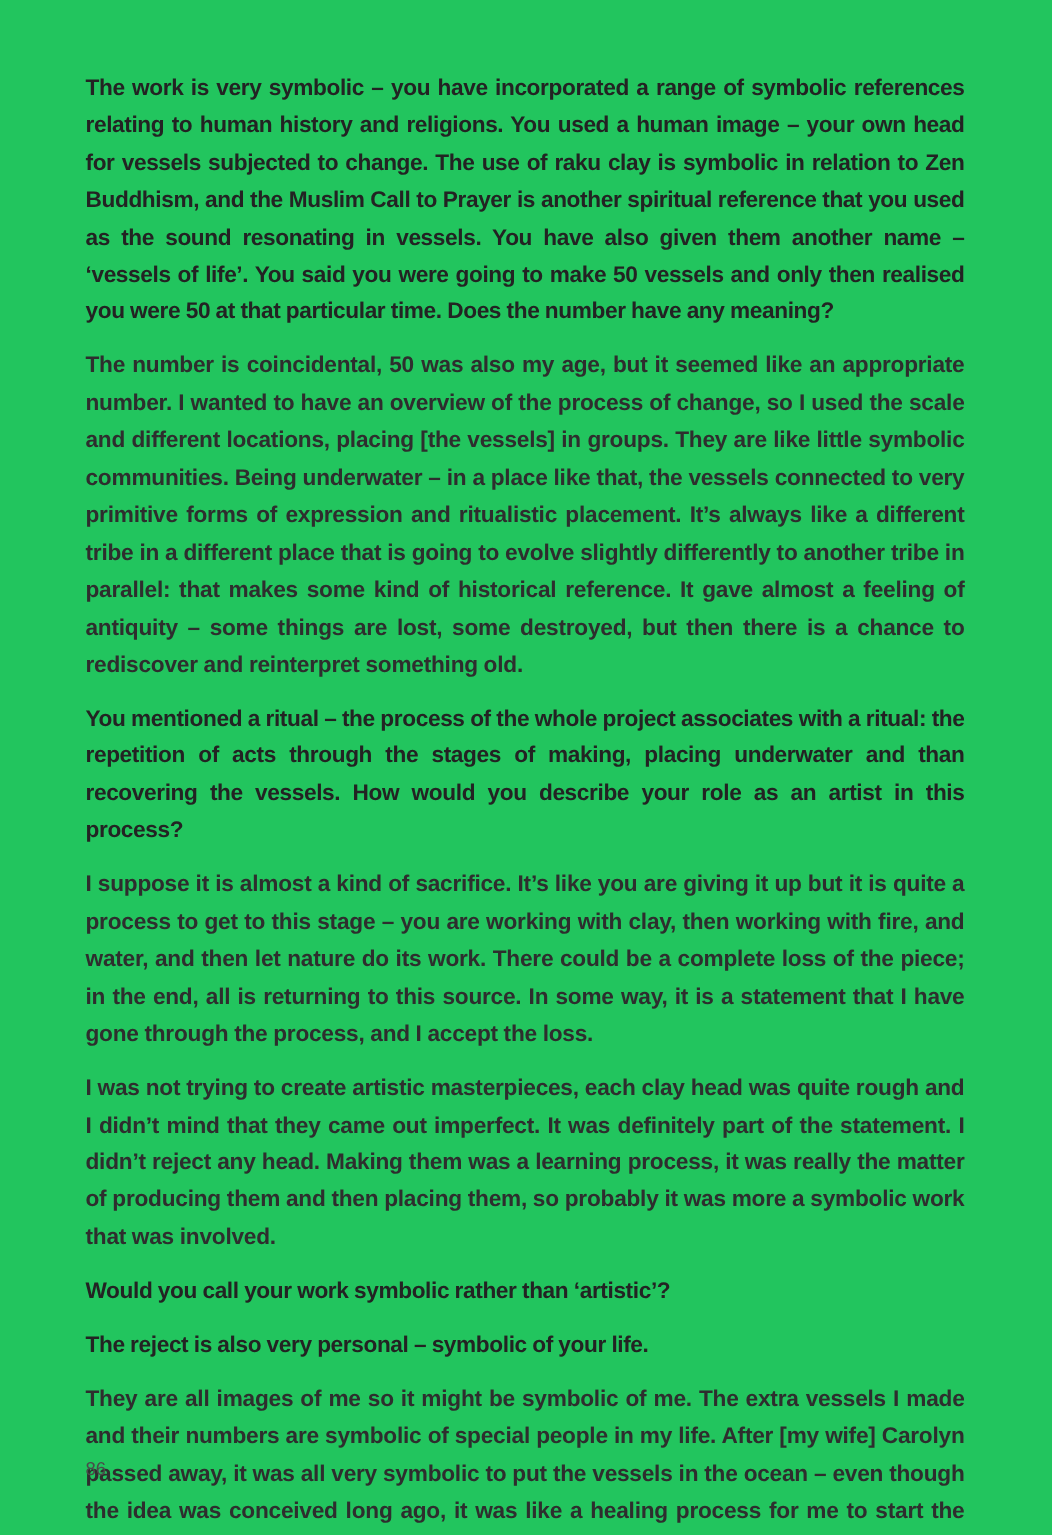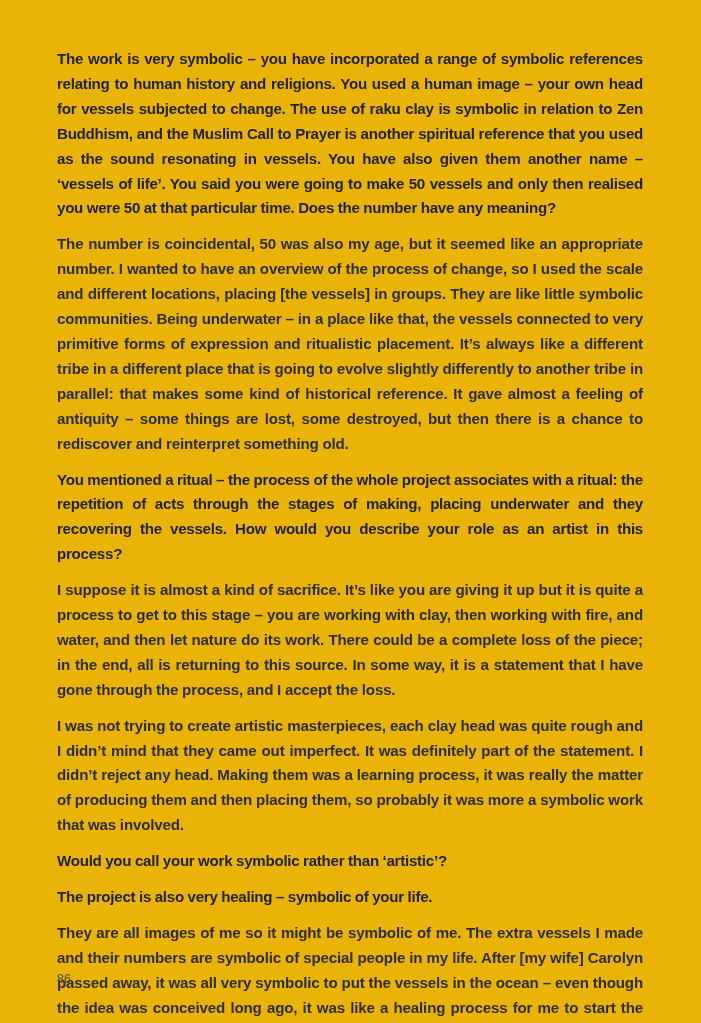--- a/index.html
+++ b/index.html
@@ -4,21 +4,21 @@
 <style>
   html, body {
     margin: 0;
     padding: 0;
     background: #ffffff;
   }
   .page {
     position: relative;
     width: 701px;
     height: 1023px;
-    background: #eab308;
+    background: #22c55e;
     overflow: hidden;
     font-family: "Liberation Sans", sans-serif;
   }
   .text-column {
     position: absolute;
     left: 57px;
     top: 47px;
     width: 586px;
   }
   .para {
@@ -61,29 +61,29 @@
 <body>
 
 <div class="page">
 
   <div class="text-column">
 
     <p class="para question">The work is very symbolic – you have incorporated a range of symbolic references relating to human history and religions. You used a human image – your own head for vessels subjected to change. The use of raku clay is symbolic in relation to Zen Buddhism, and the Muslim Call to Prayer is another spiritual reference that you used as the sound resonating in vessels. You have also given them another name – ‘vessels of life’. You said you were going to make 50 vessels and only then realised you were 50 at that particular time. Does the number have any meaning?</p>
 
     <p class="para answer">The number is coincidental, 50 was also my age, but it seemed like an appropriate number.  I wanted to have an overview of the process of change, so I used the scale and different locations, placing [the vessels] in groups. They are like little symbolic communities. Being underwater – in a place like that, the vessels connected to very primitive forms of expression and ritualistic placement. It’s always like a different tribe in a different place that is going to evolve slightly differently to another tribe in parallel: that makes some kind of historical reference. It gave almost a feeling of antiquity – some things are lost, some destroyed, but then there is a chance to rediscover and reinterpret something old.</p>
 
-    <p class="para question">You mentioned a ritual – the process of the whole project associates with a ritual: the repetition of acts through the stages of making, placing underwater and they recovering the vessels. How would you describe your role as an artist in this process?</p>
+    <p class="para question">You mentioned a ritual – the process of the whole project associates with a ritual: the repetition of acts through the stages of making, placing underwater and than recovering the vessels. How would you describe your role as an artist in this process?</p>
 
     <p class="para answer">I suppose it is almost a kind of sacrifice.  It’s like you are giving it up but it is quite a process to get to this stage – you are working with clay, then working with fire, and water, and then let nature do its work. There could be a complete loss of the piece; in the end, all is returning to this source.  In some way, it is a statement that I have gone through the process, and I accept the loss.</p>
 
     <p class="para answer">I was not trying to create artistic masterpieces, each clay head was quite rough and I didn’t mind that they came out imperfect. It was definitely part of the statement. I didn’t reject any head. Making them was a learning process, it was really the matter of producing them and then placing them, so probably it was more a symbolic work that was involved.</p>
 
     <p class="para question">Would you call your work symbolic rather than ‘artistic’?</p>
 
-    <p class="para question">The project is also very healing – symbolic of your life.</p>
+    <p class="para question">The reject is also very personal – symbolic of your life.</p>
 
     <p class="para answer">They are all images of me so it might be symbolic of me. The extra vessels I made and their numbers are symbolic of special people in my life. After [my wife] Carolyn passed away, it was all very symbolic to put the vessels in the ocean – even though the idea was conceived long ago, it was like a healing process for me to start the project and symbolically put the vessels in the ocean one year after her passing away. It seemed an appropriate time to do that. I suppose the connection with my life fits into the reflection of an ‘impermanent vessel’.</p>
 
   </div>
 
   <div class="page-number">86</div>
 
 </div>
 
 </body></html>

